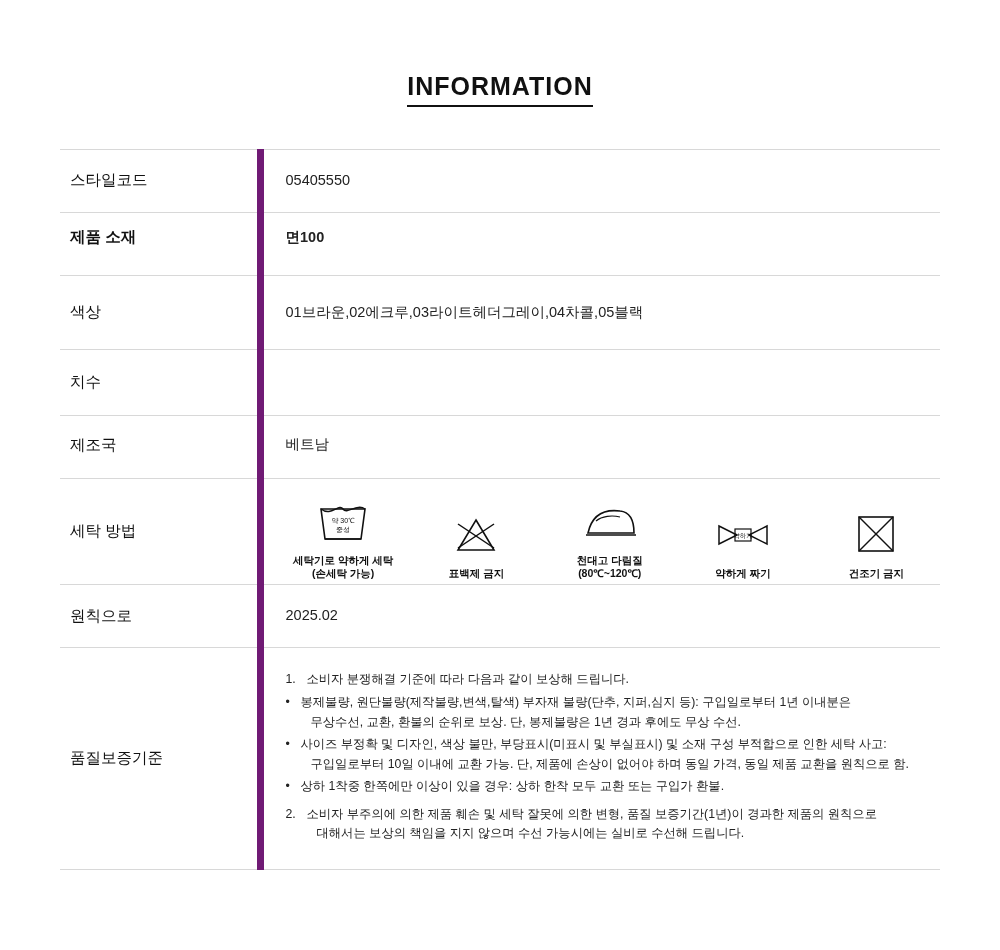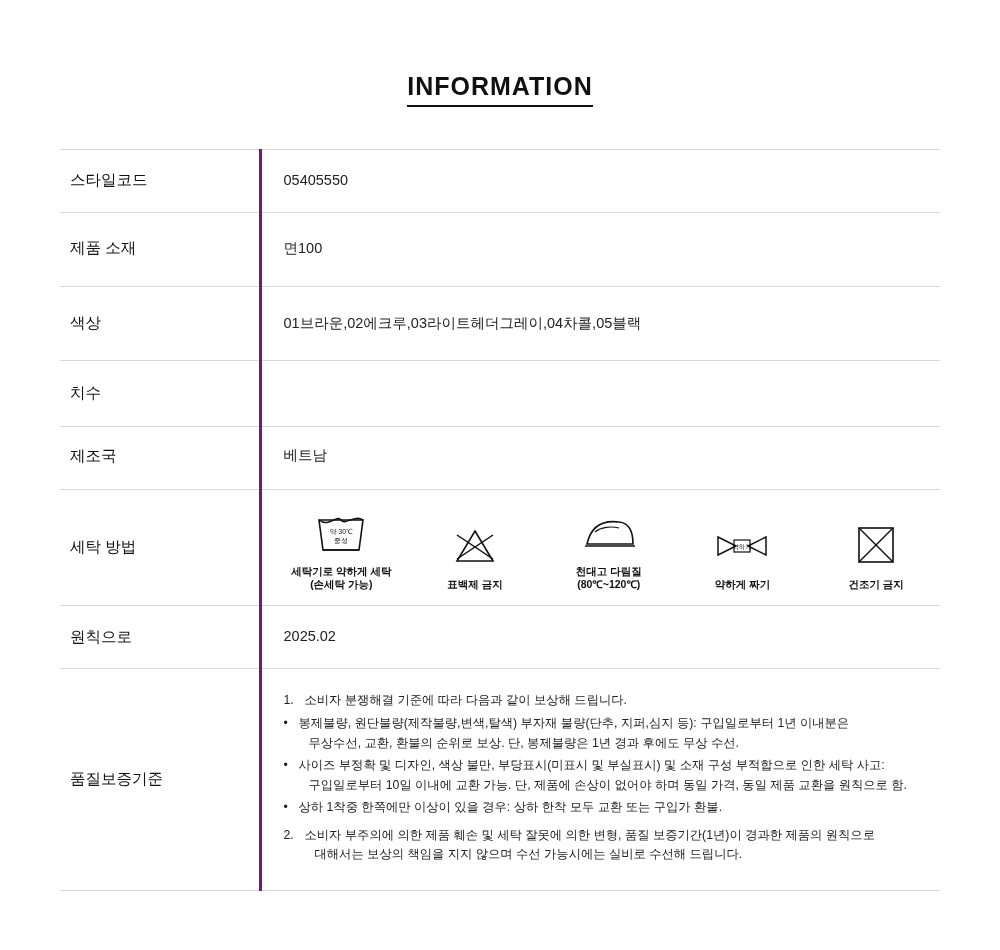--- a/index.html
+++ b/index.html
@@ -42,36 +42,36 @@
     border-bottom: 1px solid #d8d8d8;
   }
   table.info th {
     width: 200px;
     text-align: left;
     font-weight: normal;
     font-size: 15.5px;
     color: #111;
     padding: 18px 0 18px 10px;
     vertical-align: middle;
-    border-right: 3px solid #701a75;
+    border-right: 7px solid #701a75;
   }
   table.info td {
     font-size: 14.5px;
     color: #222;
     padding: 18px 10px 18px 22px;
     vertical-align: middle;
     line-height: 1.5;
   }
   tr.r-style th, tr.r-style td { padding-top: 20px; padding-bottom: 20px; }
-  tr.r-material th, tr.r-material td { padding-top: 25px; padding-bottom: 26px; }
+  tr.r-material th, tr.r-material td { padding-top: 14px; padding-bottom: 26px; font-weight: bold; }
   tr.r-color th, tr.r-color td { padding-top: 26px; padding-bottom: 26px; margin-top: 46px; }
   tr.r-size th, tr.r-size td { padding-top: 22px; padding-bottom: 22px; }
   tr.r-maker th, tr.r-maker td { padding-top: 22px; padding-bottom: 22px; }
   tr.r-country th, tr.r-country td { padding-bottom: 22px; }
-  tr.r-wash td { padding-top: 10px; padding-bottom: 10px; }
+  tr.r-wash td { padding-top: 10px; padding-bottom: 0; }
   tr.r-date th, tr.r-date td { padding-top: 20px; padding-bottom: 20px; }
 
   
   .wash-row {
     display: flex;
     align-items: flex-end;
     gap: 26px;
     padding: 6px 0 4px 4px;
   }
   .wash-item {

